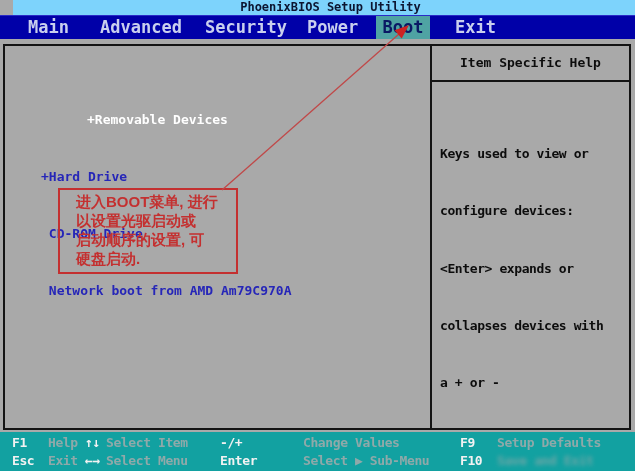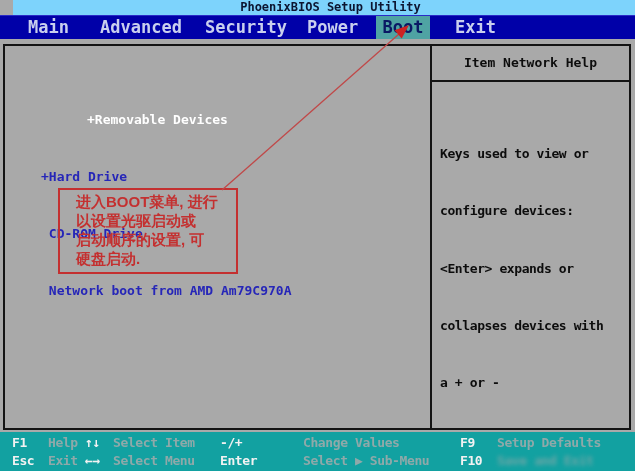--- a/index.html
+++ b/index.html
@@ -64,21 +64,21 @@
   .footer{
     position:absolute;left:0;top:432px;width:635px;height:39px;
     background:#12a1a1;font-size:13px;
   }
   .footer span{position:absolute;white-space:pre;letter-spacing:-0.4px;}
   .fkey{color:#f2f2f2;}
   .flabel{color:#8fa9a9;}
   .r1{top:3px;}
   .r2{top:21px;}
   .c1k{left:12px;} .c1l{left:48px;}
-  .c2k{left:85px;} .c2l{left:113px;}
+  .c2k{left:85px;} .c2l{left:106px;}
   .c3k{left:220px;}.c3l{left:303px;}
   .c4k{left:460px;}.c4l{left:497px;}
   .smudged{filter:blur(2px);opacity:.75;}
 </style>
 </head>
 <body>
 
 <div class="titlebar">PhoenixBIOS Setup Utility</div>
 
 <div class="menubar">
@@ -93,21 +93,21 @@
 <div class="main-box">
 
   <div class="boot-list">
     <div class="boot-item selected">+Removable Devices</div>
     <div class="boot-item">+Hard Drive</div>
     <div class="boot-item"> CD-ROM Drive</div>
     <div class="boot-item"> Network boot from AMD Am79C970A</div>
   </div>
 
   <div class="help-pane">
-    <div class="help-header">Item Network Help</div>
+    <div class="help-header">Item Specific Help</div>
     <div class="help-body">
       <div>Keys used to view or</div>
       <div>configure devices:</div>
       <div>&lt;Enter&gt; expands or</div>
       <div>collapses devices with</div>
       <div>a + or -</div>
       <div>&lt;Ctrl+Enter&gt; expands</div>
       
       
       

